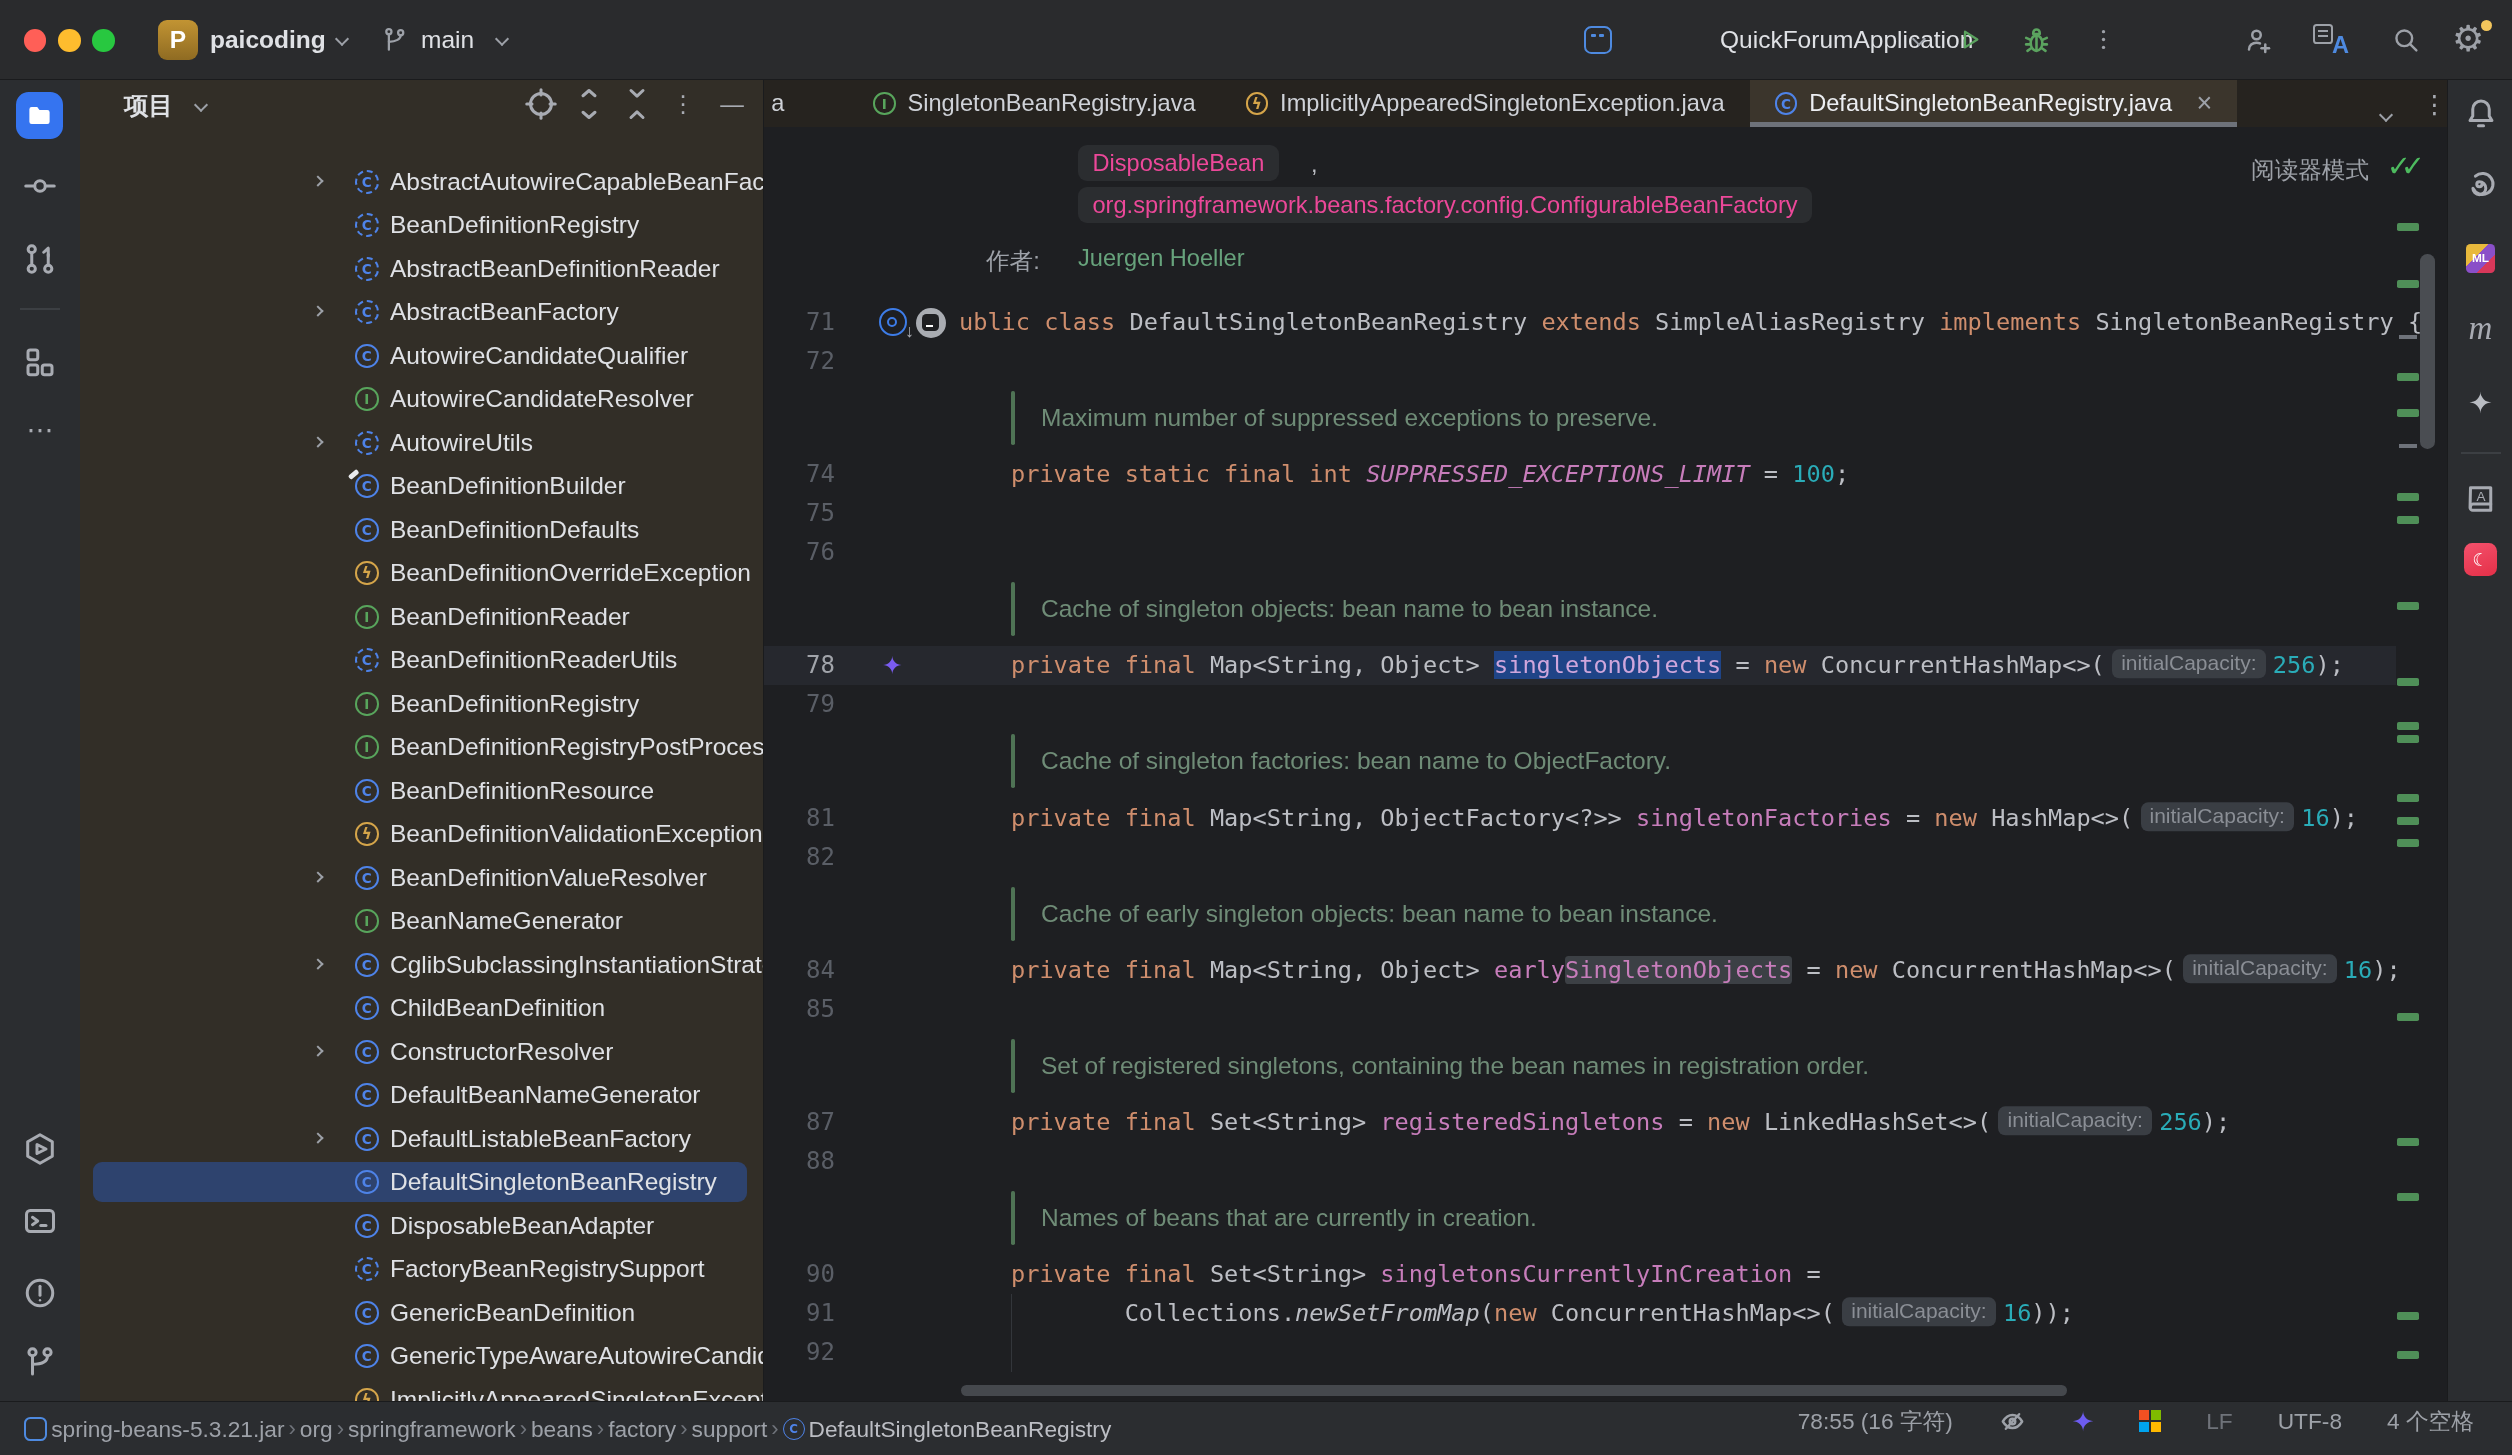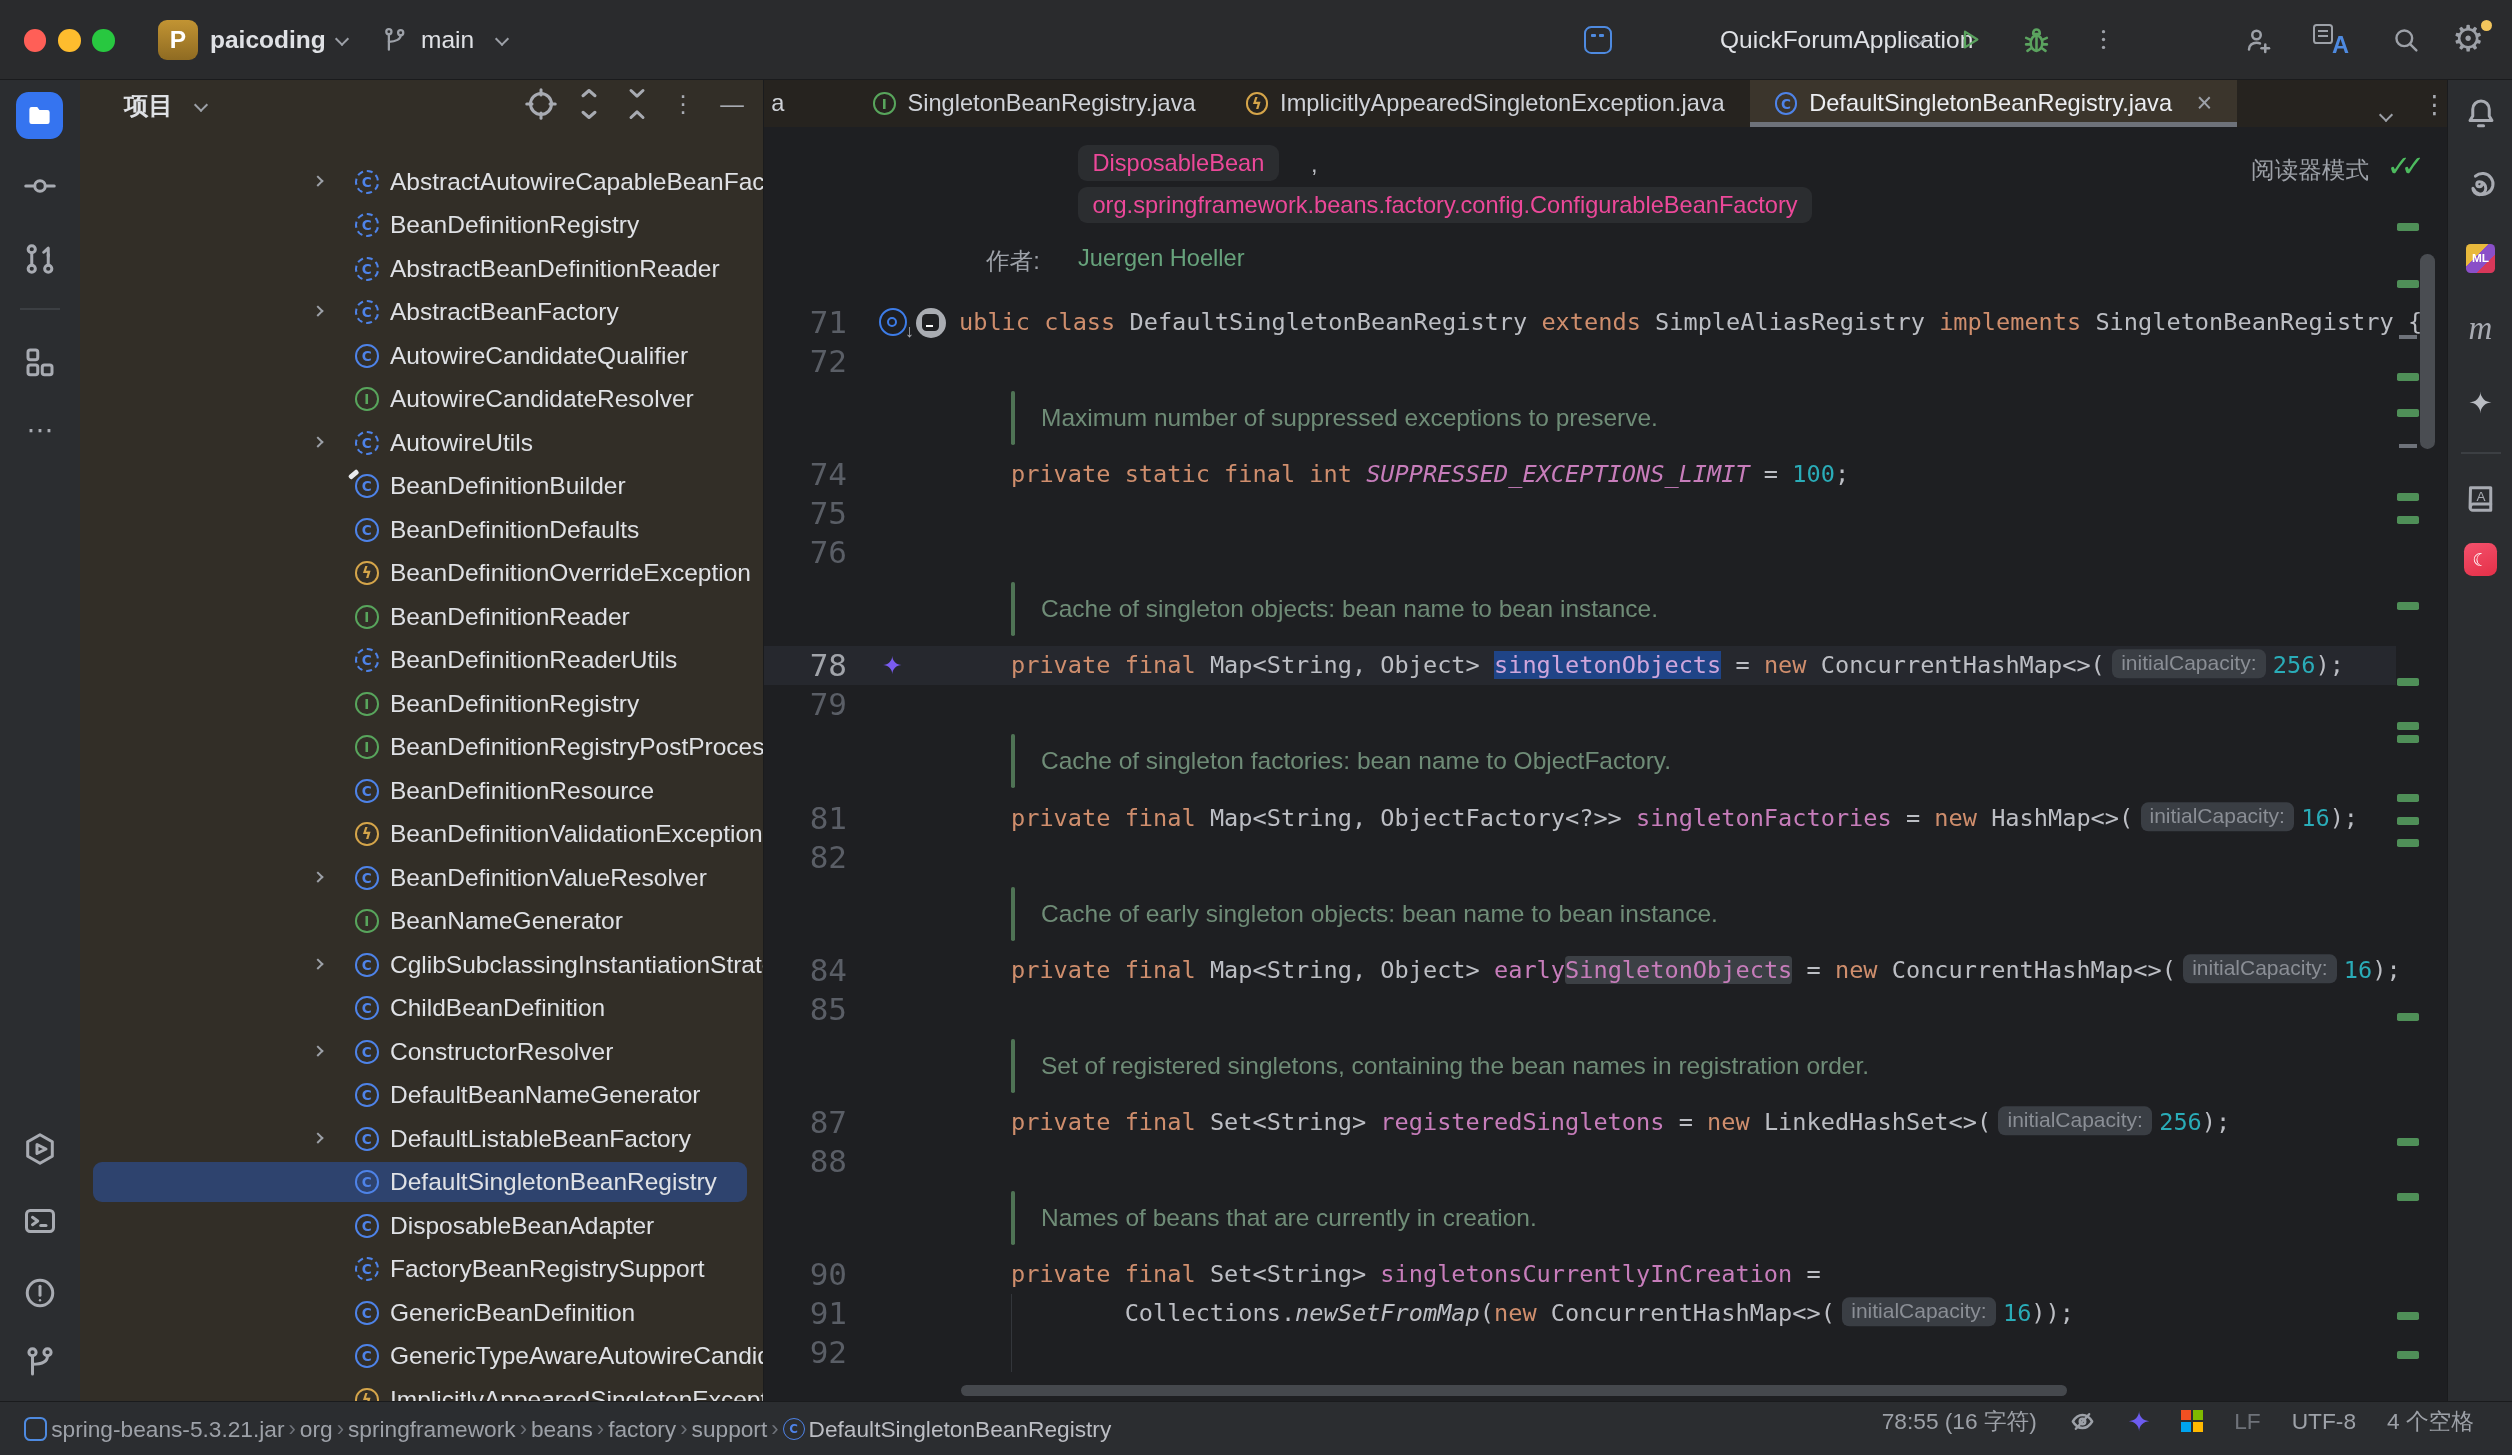--- a/index.html
+++ b/index.html
@@ -83,21 +83,21 @@
   .chip-comma{position:absolute;left:547px;top:23.6px;color:#BCBEC4;font-size:23.6px;}
   .author-label{position:absolute;left:222px;top:118px;font-size:23.6px;color:#9DA1A8;}
   .author-value{position:absolute;left:314px;top:118px;font-size:23.6px;color:#67A37C;}
   .reader{position:absolute;right:78px;top:27px;font-size:23.6px;color:#9DA1A8;}
   .rchk{position:absolute;top:22px;color:#4DBB5F;font-size:29px;font-weight:700;}
   .rchk.c1{right:36px;} .rchk.c2{right:22px;}
 
   .erow{position:absolute;left:0;right:0;}
   .curband{position:absolute;left:0;right:51px;top:0;height:39px;background:#26282E;}
   .ln{position:absolute;left:0;top:0;width:71px;text-align:right;font-family:"DejaVu Sans Mono","Liberation Mono",monospace;
-      font-size:31px;color:#5A5E66;line-height:39px;margin-left:12px;}
+      font-size:24px;color:#5A5E66;line-height:39px;}
   .ln.cur{color:#A1A4AA;}
   .code{position:absolute;left:247px;top:0;height:39px;line-height:39px;white-space:pre;
         font-family:"DejaVu Sans Mono","Liberation Mono",monospace;font-size:23.6px;}
   .code.c0{left:195px;}
   .tk-kw{color:#CF8E6D;} .tk-pl{color:#BCBEC4;} .tk-fld{color:#C77DBB;}
   .tk-cfld{color:#C77DBB;font-style:italic;}
   .tk-num{color:#2AACB8;}
   .tk-sel{color:#CFA6DC;background:#1F4487;}
   .tk-hlf{color:#C77DBB;background:#3C4045;border-radius:3.6px;}
   .tk-itl{color:#BCBEC4;font-style:italic;}
@@ -126,21 +126,21 @@
          color:#fff;font-size:11.8px;font-weight:700;display:flex;align-items:center;justify-content:center;}
   .mvn{font-size:33px;font-style:italic;color:#A8ABB2;font-family:"Liberation Serif","DejaVu Serif",serif;}
   .staric{font-size:29px;color:#B9BCC2;font-family:"DejaVu Sans",sans-serif;}
   .redapp{width:33px;height:33px;border-radius:8.2px;background:linear-gradient(160deg,#F4516C,#E43048);color:#fff;font-size:18px;
           display:flex;align-items:center;justify-content:center;font-family:"DejaVu Sans",sans-serif;}
 
   
   .sb{position:absolute;left:0;top:1401px;width:2512px;height:54px;background:#2B2D30;border-top:0.9px solid #1A1B1D;
       font-size:22.7px;color:#9DA1A8;}
   .sb-left{position:absolute;left:23.6px;top:0;height:54px;display:flex;align-items:center;gap:4px;}
-  .sb-right{position:absolute;right:38px;top:0;height:38px;display:flex;align-items:center;gap:31px;}
+  .sb-right{position:absolute;right:38px;top:0;height:38px;display:flex;align-items:center;gap:45px;}
   .sb .sep{color:#6F737A;font-size:22px;}
   .crumb{white-space:nowrap;}
   .crumb.last{color:#BCBEC4;}
   .sb-cicon{width:22px;height:22px;border-radius:50%;border:1.8px solid #4E83E8;color:#4E83E8;font-size:11.8px;font-weight:700;
             display:inline-flex;align-items:center;justify-content:center;font-family:"DejaVu Sans",sans-serif;}
   .dim{color:#6F737A;}
   .sb-star{font-size:27px;color:#6D5CF0;font-family:"DejaVu Sans",sans-serif;}
   .msgrid{display:grid;grid-template-columns:10px 10px;grid-template-rows:10px 10px;gap:1.8px;}
   .msgrid i{display:block;}
   .ms1{background:#F25022;} .ms2{background:#7FBA00;} .ms3{background:#00A4EF;} .ms4{background:#FFB900;}

